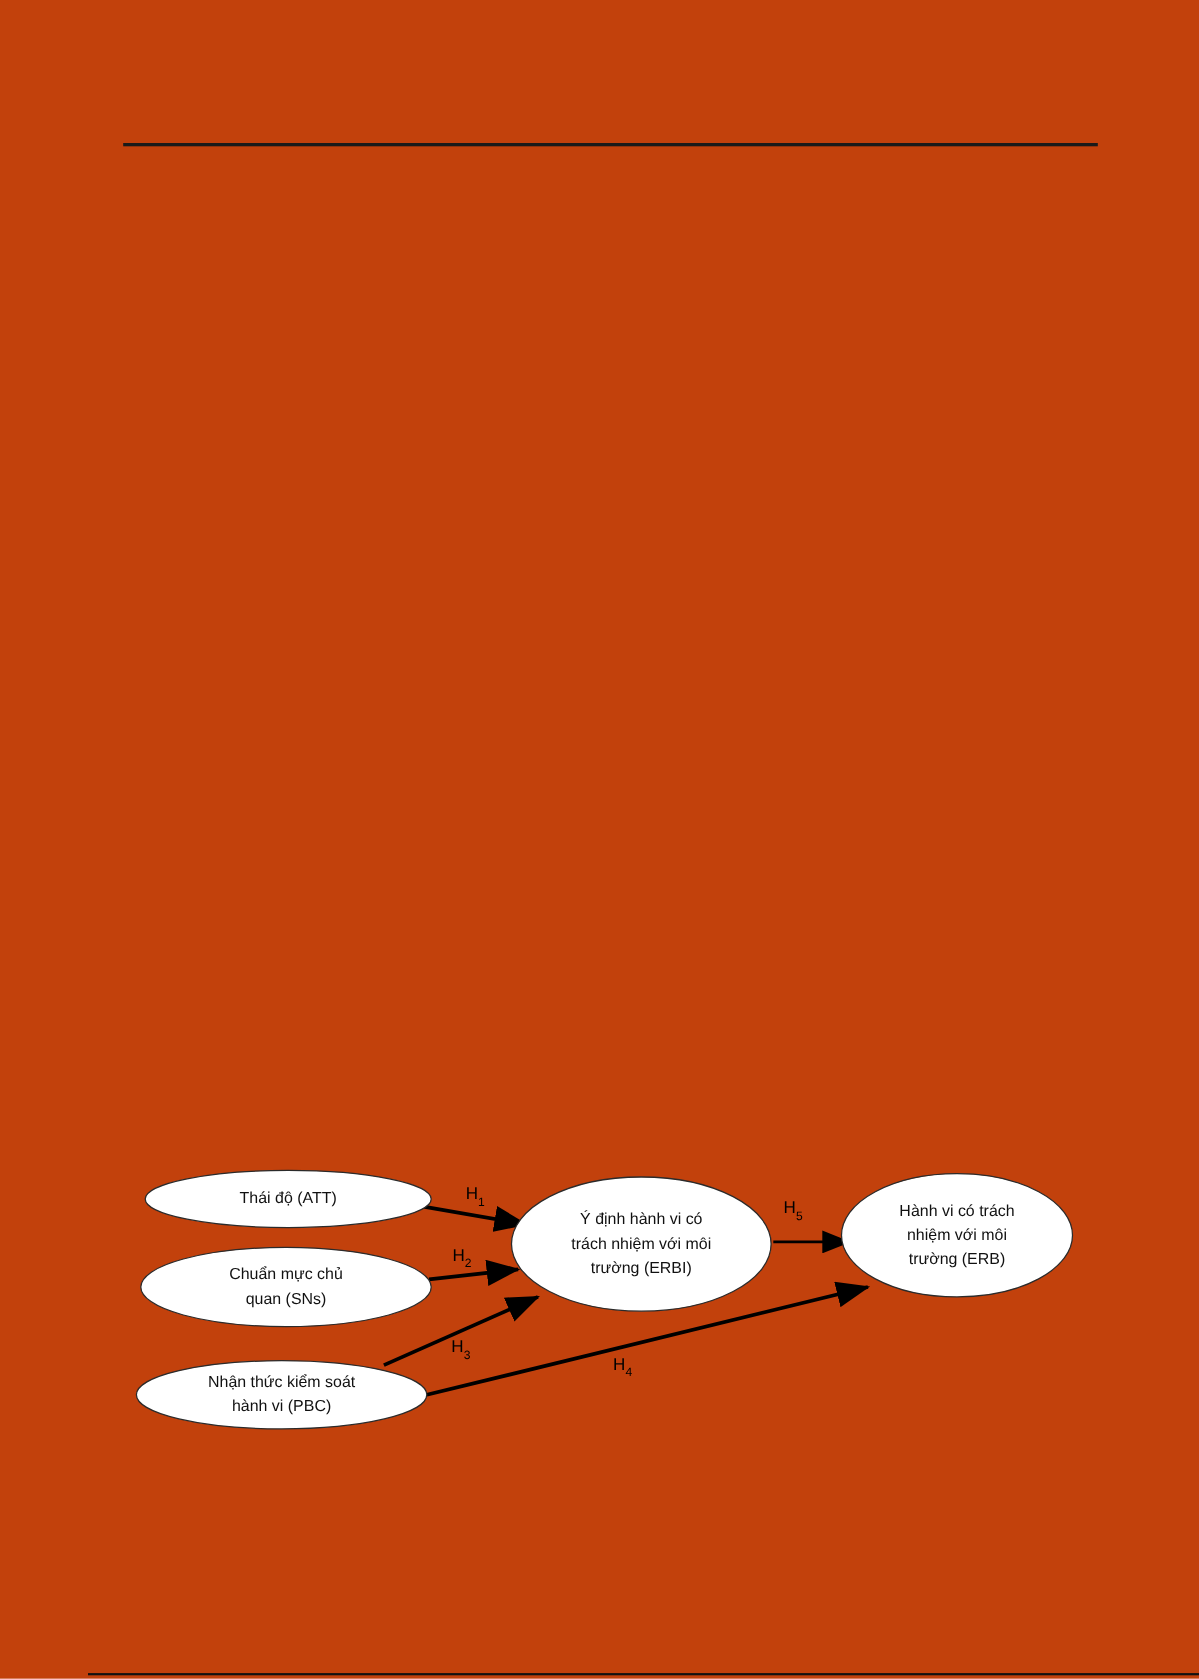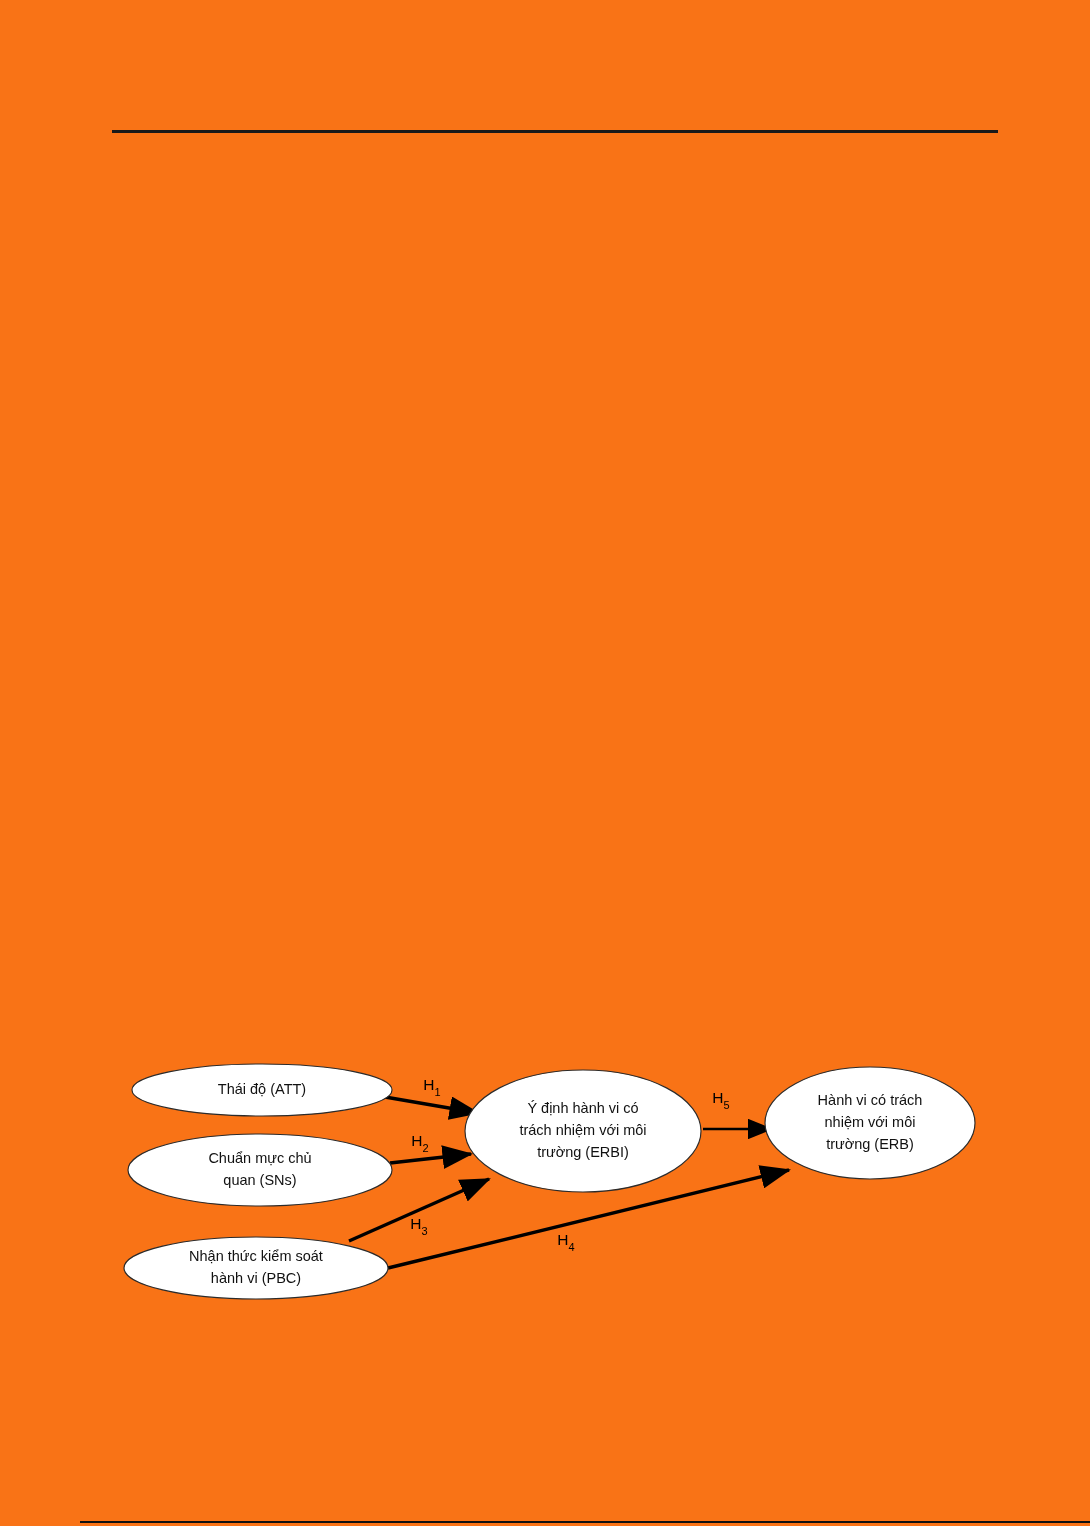--- a/index.html
+++ b/index.html
@@ -13,21 +13,21 @@
     font-family: "Liberation Sans", sans-serif;
     color: #000000;
     position: relative;
     overflow: hidden;
   }
   #page {
     position: absolute;
     left: 0; top: 0;
     width: 1090px;
     height: 1526px;
-    background: #f97316;
+    background: #c2410c;
   }
   
   #header-rule {
     position: absolute;
     left: 112px;
     top: 130px;
     width: 886px;
     height: 3px;
     background: #1a1a1a;
   }

